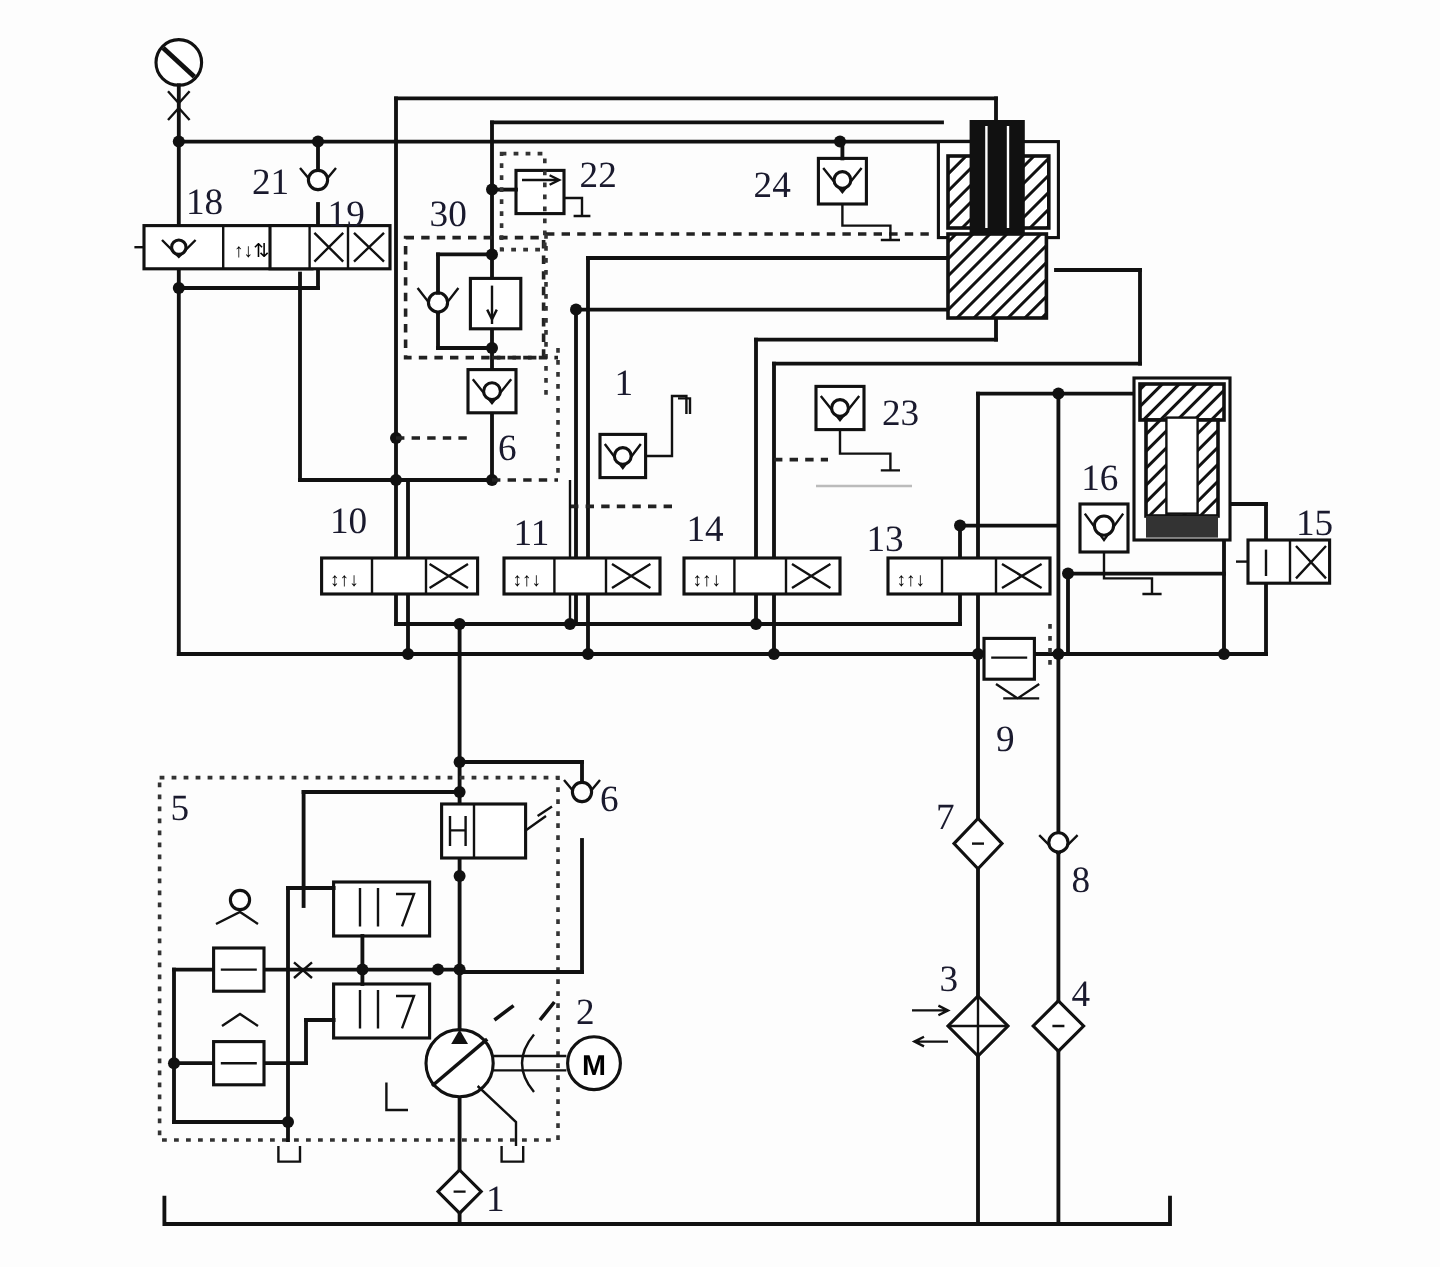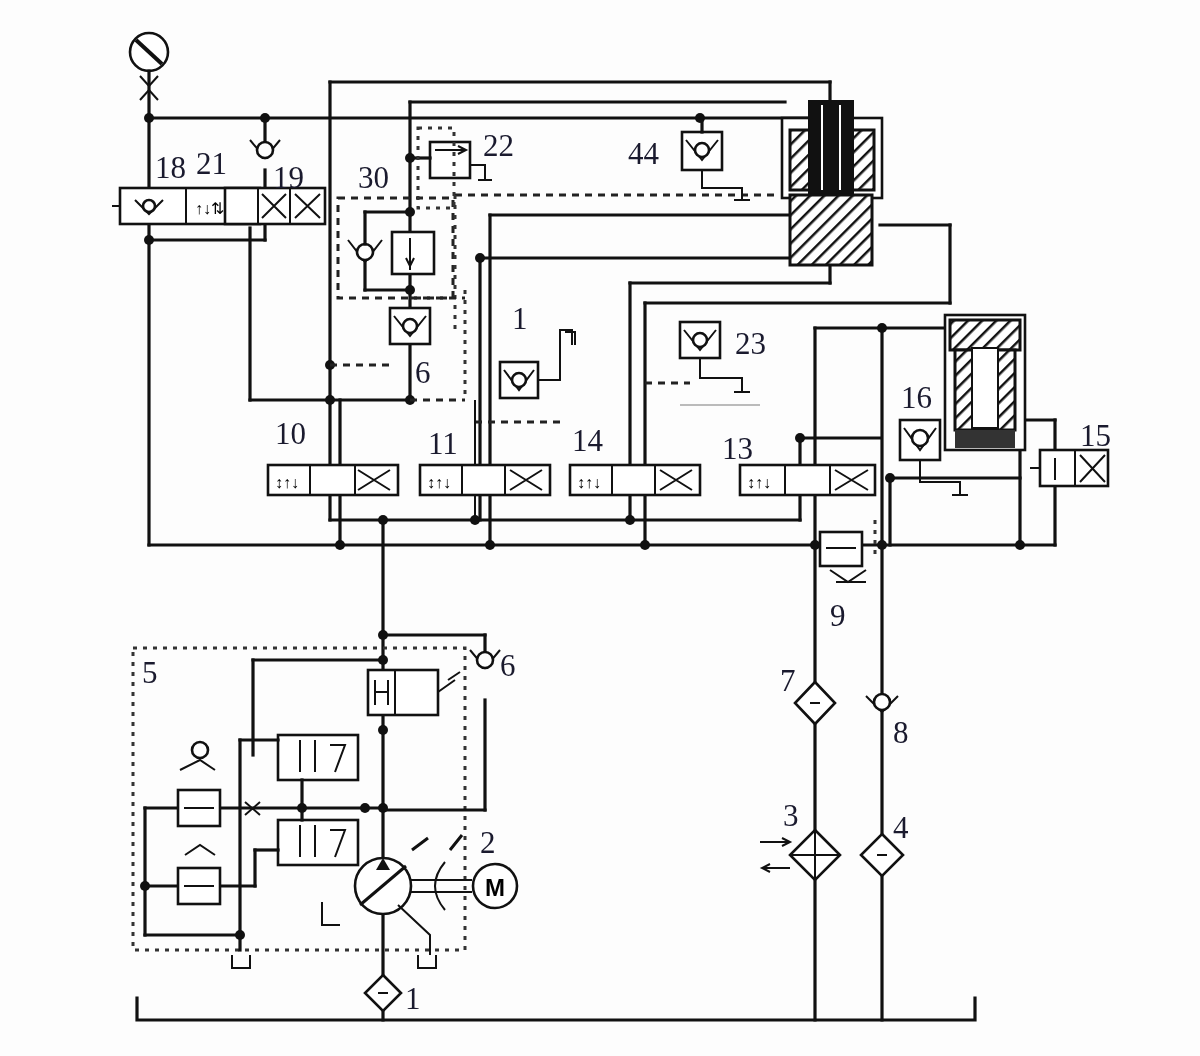--- a/index.html
+++ b/index.html
@@ -371,17 +371,17 @@
 <span class="lbl" style="left:428px;top:428px;font-family:Liberation Serif, serif;">11</span>
 <span class="lbl" style="left:572px;top:425px;">14</span>
 <span class="lbl" style="left:722px;top:433px;">13</span>
 <span class="lbl" style="left:901px;top:382px;">16</span>
 <span class="lbl" style="left:1080px;top:420px;">15</span>
 <span class="lbl" style="left:512px;top:303px;">1</span>
 <span class="lbl" style="left:415px;top:357px;">6</span>
 <span class="lbl" style="left:155px;top:152px;">18</span>
 <span class="lbl" style="left:273px;top:162px;">19</span>
 <span class="lbl" style="left:358px;top:162px;">30</span>
-<span class="lbl" style="left:196px;top:136px;margin-top:12px;">21</span>
+<span class="lbl" style="left:210px;top:136px;">21</span>
 <span class="lbl" style="left:483px;top:130px;">22</span>
 <span class="lbl" style="left:735px;top:328px;">23</span>
-<span class="lbl" style="left:628px;top:138px;">44</span>
+<span class="lbl" style="left:628px;top:138px;">24</span>
 </div>
 
 </body></html>

